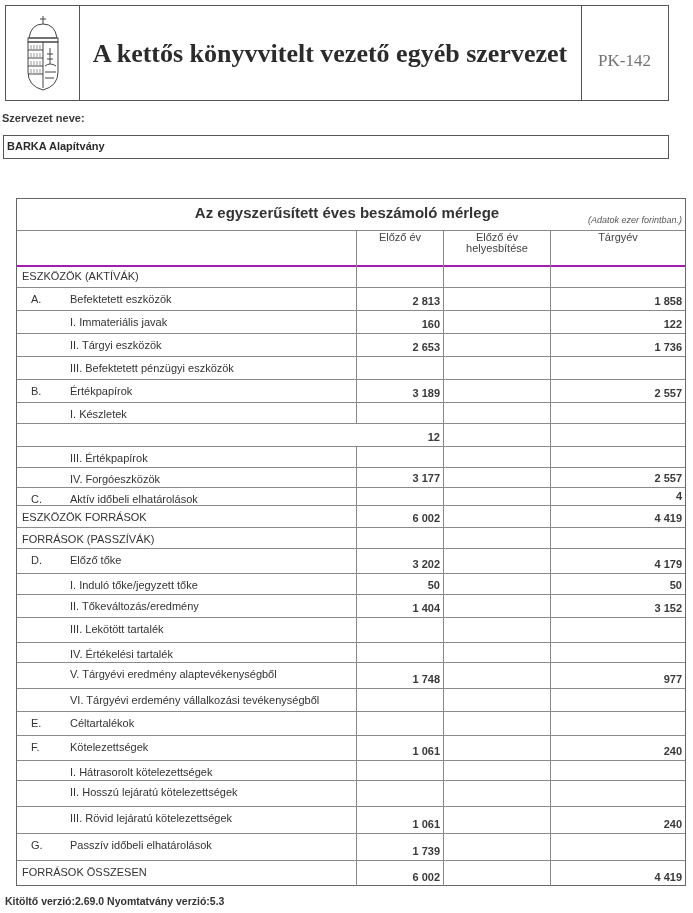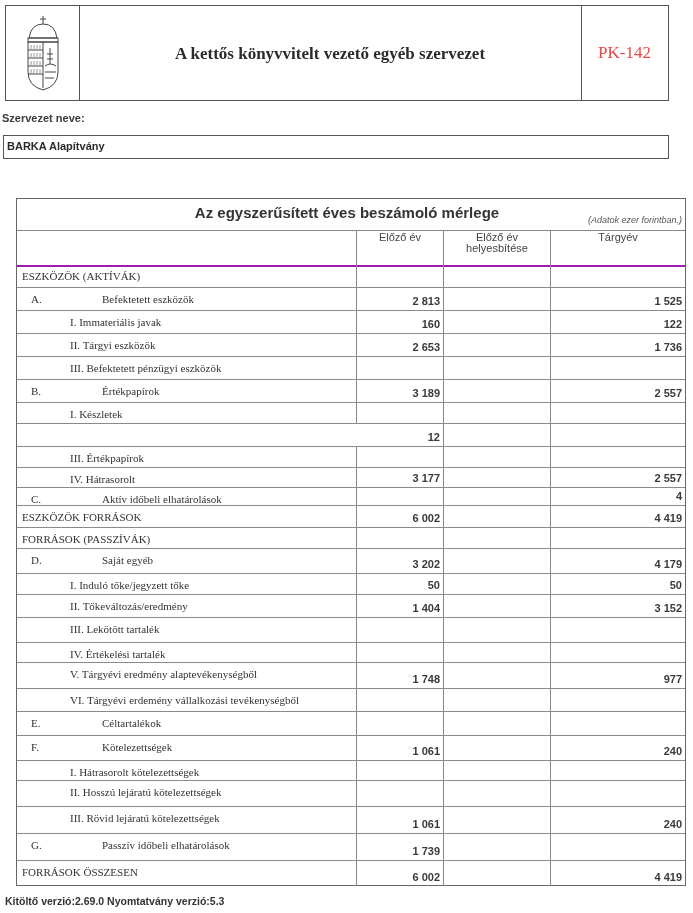--- a/index.html
+++ b/index.html
@@ -8,42 +8,42 @@
     background: #ffffff; color: #2a2a2a;
     font-family: "Liberation Sans", "DejaVu Sans", sans-serif;
   }
   .abs { position: absolute; box-sizing: border-box; }
 
   
   #hdr { left: 5px; top: 5px; width: 664px; height: 96px; border: 1.5px solid #555; }
   #hdr .crest-cell { position: absolute; left: 0; top: 0; width: 73px; height: 100%; border-right: 1.2px solid #555; display:flex; align-items:center; justify-content:center; }
   #hdr .title-cell { position: absolute; left: 73px; top: 0; width: 502px; height: 100%; border-right: 1.2px solid #555;
     display: flex; flex-direction: column; align-items: center; justify-content: center;
-    font-family: "Liberation Serif", "DejaVu Serif", serif; font-weight: bold; font-size: 17px; line-height: 21px; color:#2b2b2b; text-align:center; }
-  #hdr .code-cell { position: absolute; left: 575px; top: 0; right: 0; height: 100%;
+    font-family: "Liberation Serif", "DejaVu Serif", serif; font-weight: bold; font-size: 26px; line-height: 21px; color:#2b2b2b; text-align:center; }
+  #hdr .code-cell { position: absolute; left: 575px; top: 8px; right: 0; height: 100%;
     display:flex; align-items:center; justify-content:center;
-    font-family: "Liberation Serif", "DejaVu Serif", serif; font-size: 17px; color:#ef4444; }
+    font-family: "Liberation Serif", "DejaVu Serif", serif; font-size: 17px; color:#737373; }
 
   #org-label { left: 2px; top: 112px; font-size: 11px; font-weight: bold; color:#3a3a3a; }
   #org-box { left: 3px; top: 135px; width: 666px; height: 24px; border: 1.2px solid #555;
     font-size: 11px; font-weight: bold; padding: 4px 0 0 3px; color:#2a2a2a; }
 
   
   #tbl { left: 16px; top: 198px; width: 670px; height: 688px; border: 1.2px solid #666; }
   .row { position: absolute; left: 0; right: 0; border-bottom: 1px solid #8a8a8a; box-sizing: border-box; }
   .cell { position: absolute; top: 0; bottom: 0; box-sizing: border-box; font-size: 11px; color:#333; }
-  .c-label { left: 0; width: 340px; border-right: 1px solid #888; font-family: Liberation Serif, serif; }
+  .c-label { left: 0; width: 340px; border-right: 1px solid #888; }
   .c-prev  { left: 340px; width: 87px; border-right: 1px solid #888; }
   .c-corr  { left: 427px; width: 107px; border-right: 1px solid #888; }
   .c-curr  { left: 534px; right: 0; }
   .num { text-align: right; font-weight: bold; padding-right: 3px; color:#3a3a3a; }
   .num span { position: absolute; right: 3px; bottom: 3px; }
   .lbl span { position: absolute; top: 5px; }
   .lbl .letter { left: 14px; }
-  .lbl .name { left: 53px; margin-left: 32px; }
+  .lbl .name { left: 53px; }
   .lbl .sub { left: 53px; }
   .lbl .section { left: 5px; }
 
   #tbl-title { position:absolute; left:0; right:0; top:0; height:31px; border-bottom:1px solid #888; }
   #tbl-title .t { position:absolute; left:0; width: 660px; top:5px; text-align:center; font-weight:bold; font-size:15px; color:#333; }
   #tbl-title .unit { position:absolute; right:3px; top:16px; font-style:italic; font-size:9px; color:#555; }
   #tbl-head { position:absolute; left:0; right:0; top:31px; height:35px; border-bottom:2px solid #a21caf; }
   #tbl-head .cell { font-size: 11px; color:#444; text-align:center; padding-top:2px; line-height:11px; }
 
   #footer-left { left: 5px; top: 895px; font-size: 10.5px; font-weight: bold; color:#333; }
@@ -133,21 +133,21 @@
           <span class="letter">A.</span>
           <span class="name">Befektetett eszközök</span>
         </div>
         <div class="cell num c-prev">
           <span>2 813</span>
         </div>
         <div class="cell num c-corr">
           <span></span>
         </div>
         <div class="cell num c-curr">
-          <span>1 525</span>
+          <span>1 858</span>
         </div>
       </div>
       <div class="row" style="top: 112px; height: 23px;">
         <div class="cell c-label lbl">
           <span class="sub">I. Immateriális javak</span>
         </div>
         <div class="cell num c-prev">
           <span>160</span>
         </div>
         <div class="cell num c-corr">
@@ -234,21 +234,21 @@
         </div>
         <div class="cell num c-corr">
           <span></span>
         </div>
         <div class="cell num c-curr">
           <span></span>
         </div>
       </div>
       <div class="row" style="top: 269px; height: 20px;">
         <div class="cell c-label lbl">
-          <span class="sub">IV. Hátrasorolt</span>
+          <span class="sub">IV. Forgóeszközök</span>
         </div>
         <div class="cell num c-prev">
           <span>3 177</span>
         </div>
         <div class="cell num c-corr">
           <span></span>
         </div>
         <div class="cell num c-curr">
           <span>2 557</span>
         </div>
@@ -292,21 +292,21 @@
         <div class="cell num c-corr">
           <span></span>
         </div>
         <div class="cell num c-curr">
           <span></span>
         </div>
       </div>
       <div class="row" style="top: 350px; height: 25px;">
         <div class="cell c-label lbl">
           <span class="letter">D.</span>
-          <span class="name">Saját egyéb</span>
+          <span class="name">Előző tőke</span>
         </div>
         <div class="cell num c-prev">
           <span>3 202</span>
         </div>
         <div class="cell num c-corr">
           <span></span>
         </div>
         <div class="cell num c-curr">
           <span>4 179</span>
         </div>

